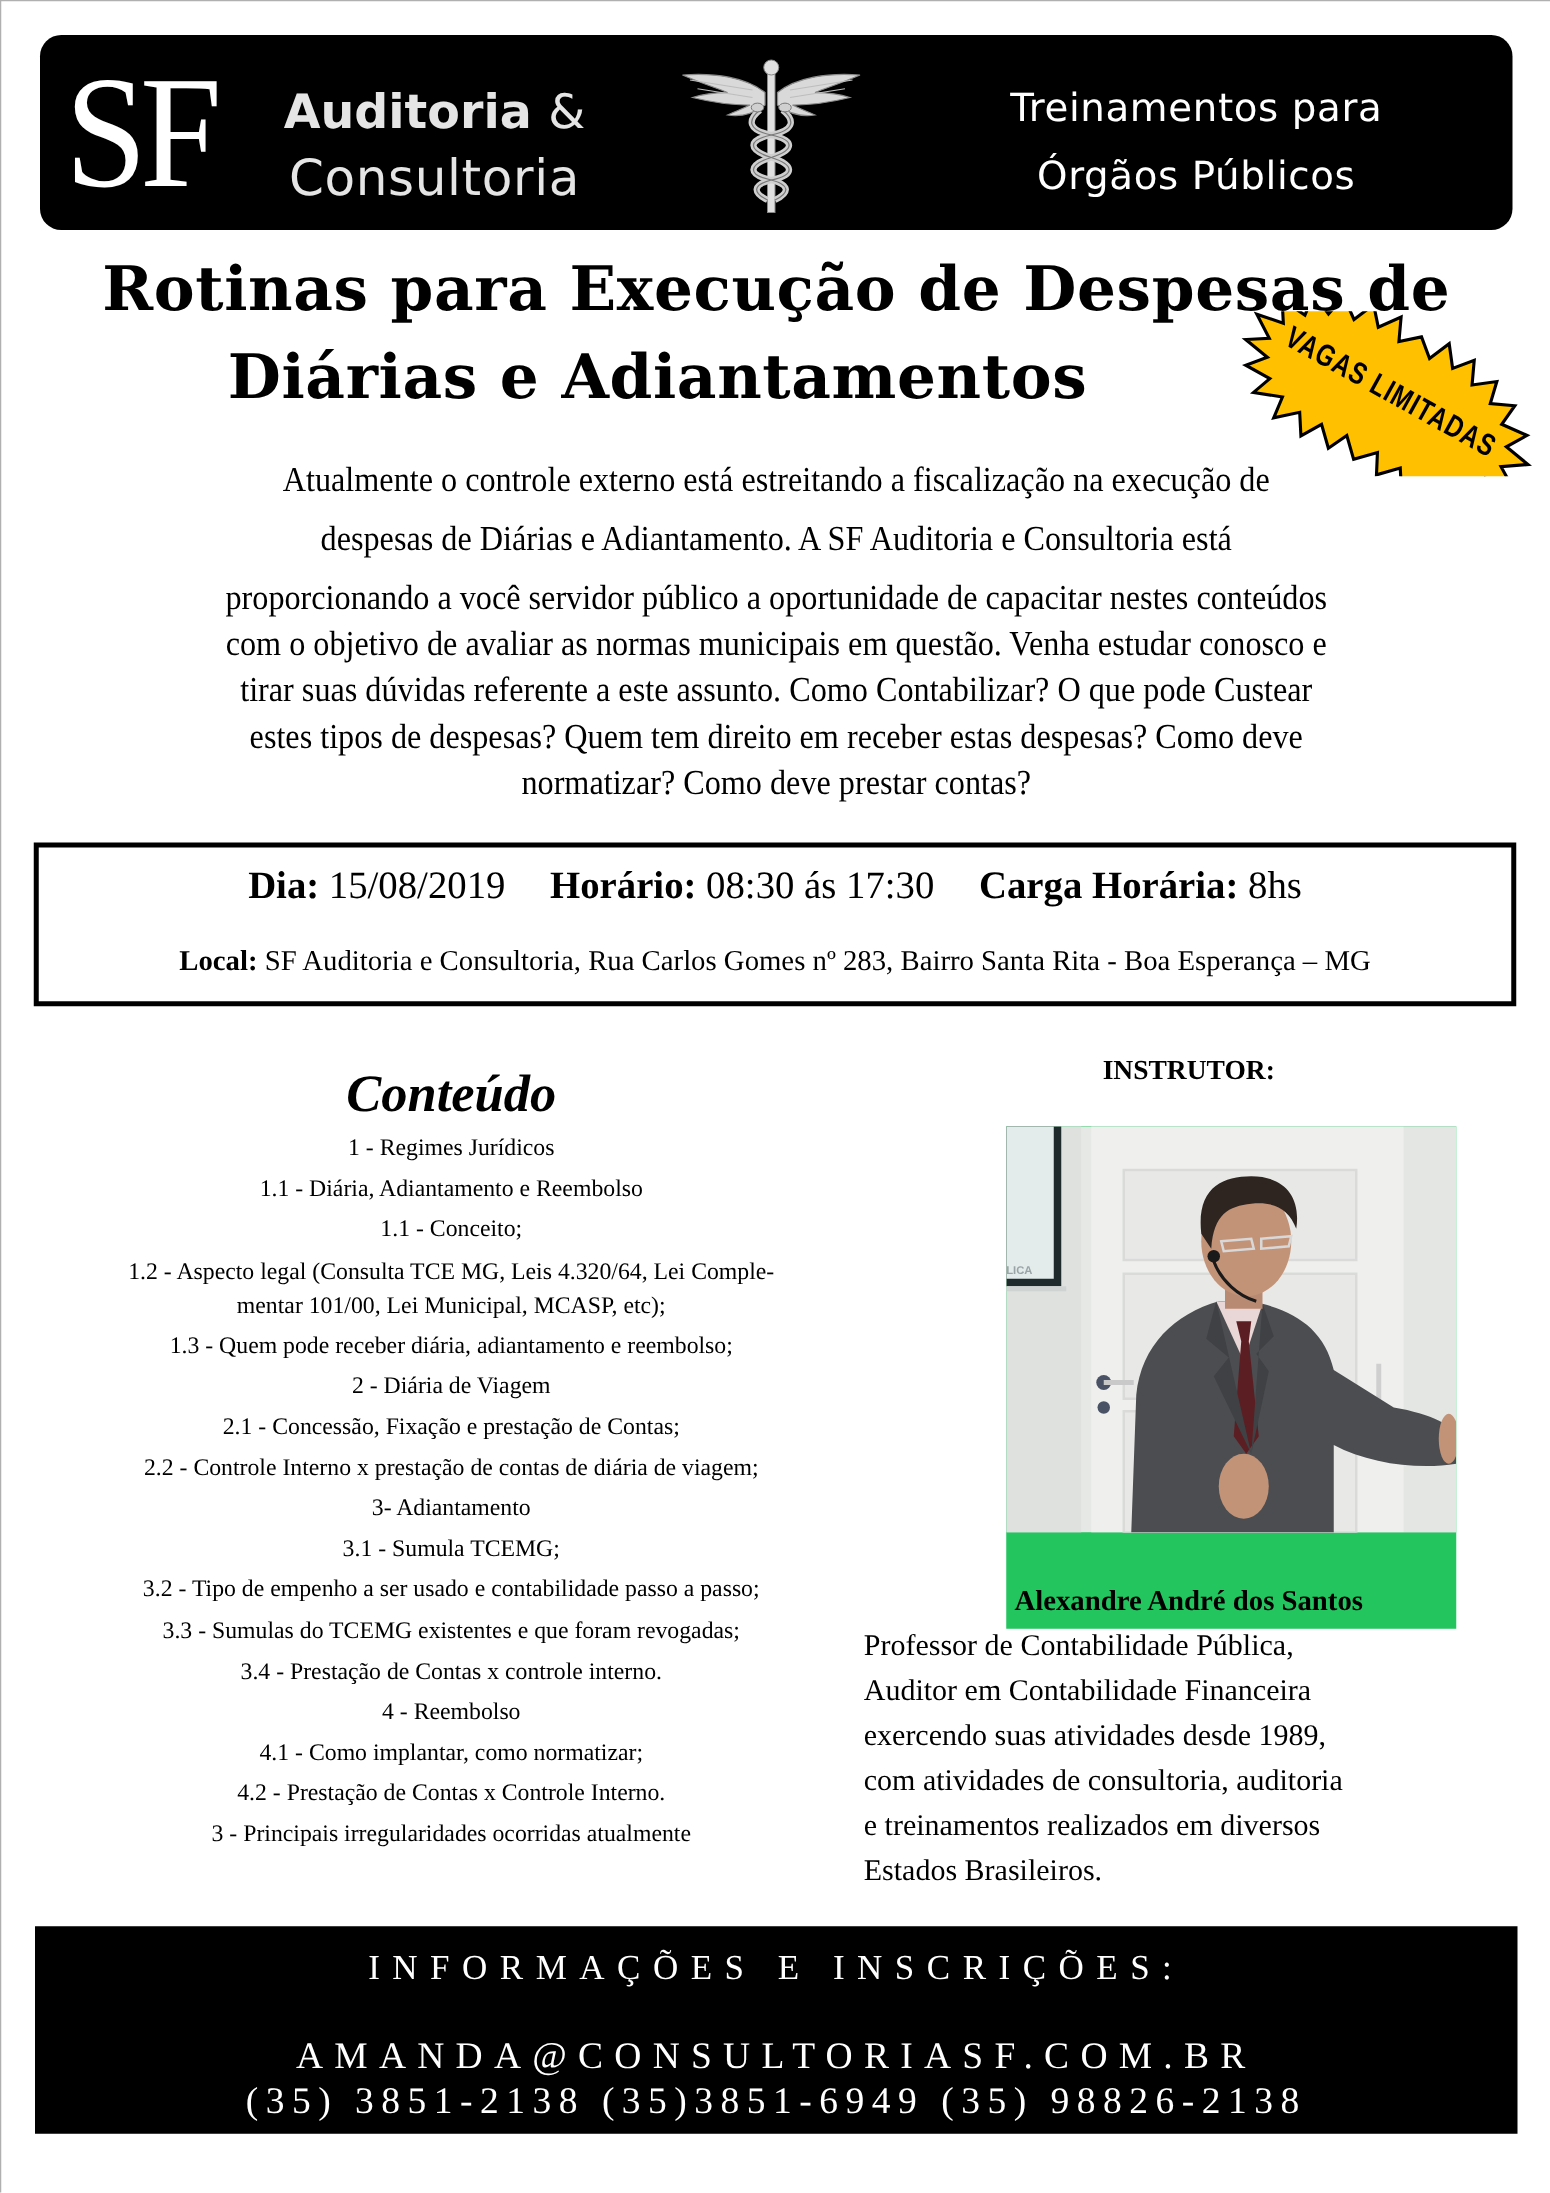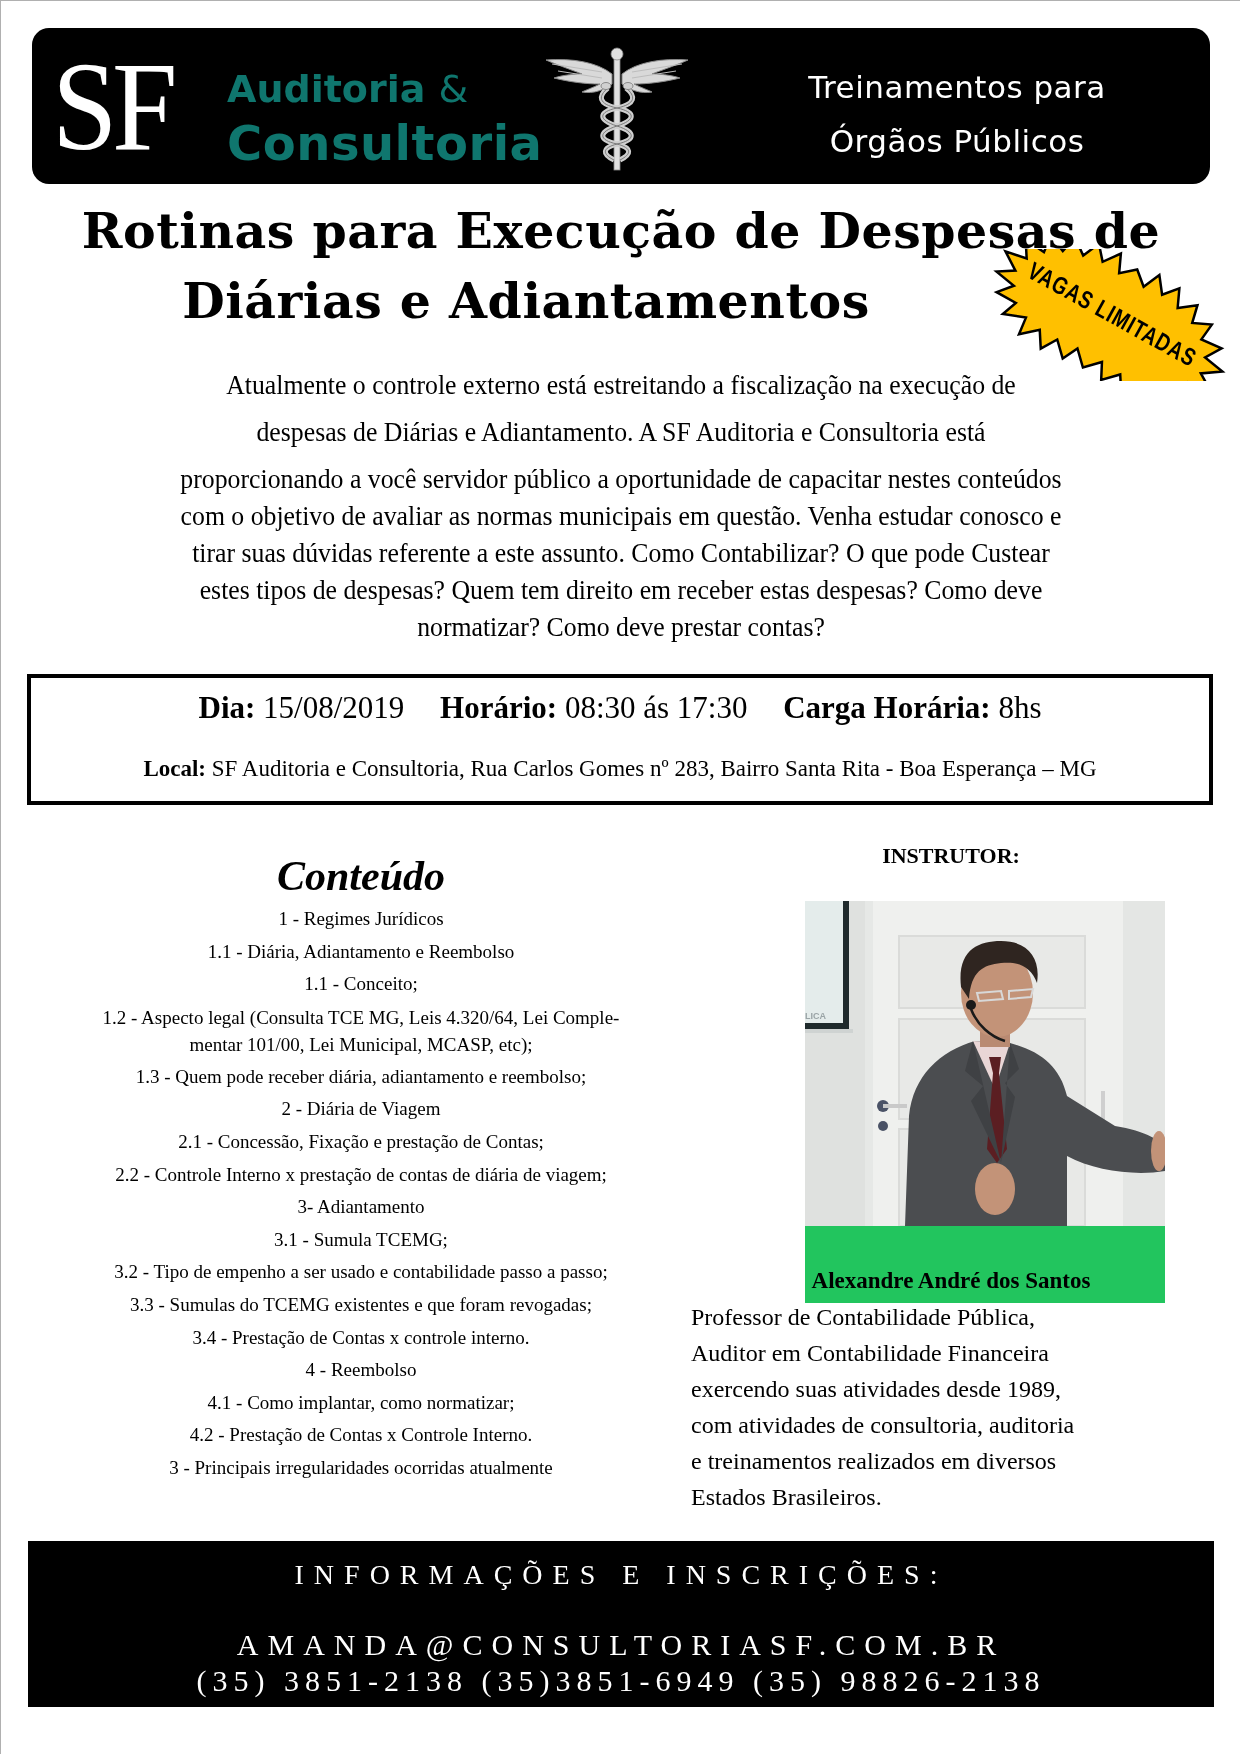--- a/index.html
+++ b/index.html
@@ -19,25 +19,25 @@
     }
     .logo-sf {
       position: absolute; left: 20px; top: 22px; height: 112px;
       font-family: "Liberation Serif", "DejaVu Serif", serif;
       font-size: 128px; line-height: 112px; letter-spacing: -6px; color: #fff;
       transform: scaleX(0.92); transform-origin: left center;
     }
     .logo-text {
       position: absolute; left: 195px; top: 34px;
       font-family: "DejaVu Sans", "Liberation Sans", sans-serif;
-      color: #0f766e; line-height: 54px;
+      color: #e5e5e5; line-height: 54px; text-align: center;
     }
     .logo-text .l1 { font-size: 38px; font-weight: bold; display: block; }
     .logo-text .l1 .amp { font-weight: normal; }
-    .logo-text .l2 { font-size: 48px; font-weight: bold; display: block; letter-spacing: 0.5px; }
+    .logo-text .l2 { font-size: 40px; font-weight: normal; display: block; letter-spacing: 0.5px; }
     .caduceus { position: absolute; left: 510px; top: 16px; width: 150px; height: 130px; }
     .tagline {
       position: absolute; left: 700px; top: 32px; width: 450px;
       text-align: center; font-family: "DejaVu Sans", "Liberation Sans", sans-serif;
       font-size: 31px; font-weight: normal; line-height: 54px; color: #fff;
       letter-spacing: 0.5px;
     }
 
     
     .title {

